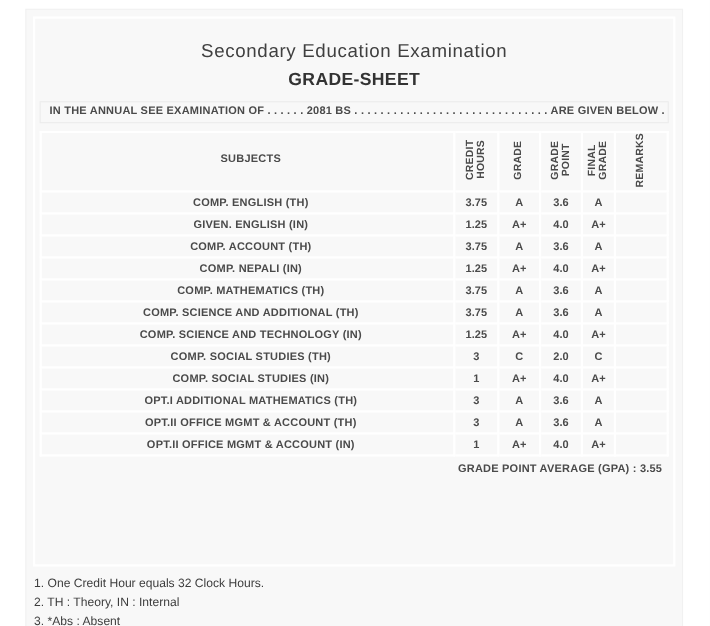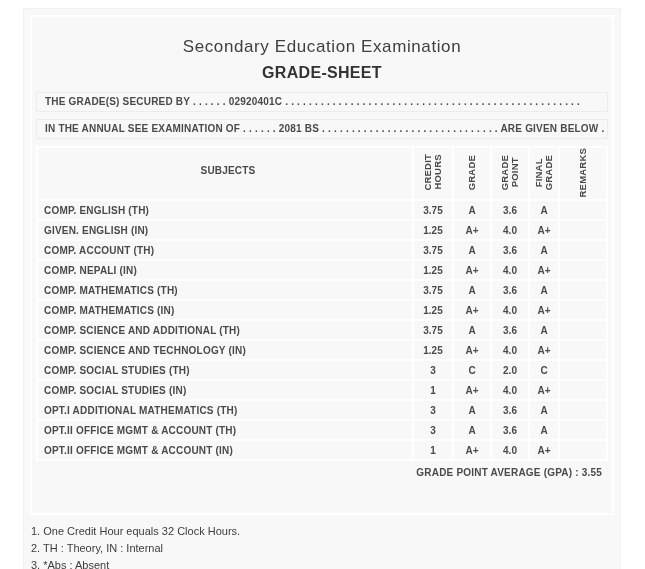--- a/index.html
+++ b/index.html
@@ -88,21 +88,21 @@
     display: inline-block;
     writing-mode: vertical-rl;
     transform: rotate(180deg);
     white-space: pre-line;
     font-size: 9.5px;
     line-height: 10px;
     letter-spacing: 0.2px;
   }
   table.grades td { height: 20px; text-align: center; }
   table.grades td.subj {
-    text-align: left;
+    text-align: center;
     padding-left: 6px;
     letter-spacing: 0.2px;
     white-space: nowrap;
     overflow: hidden;
   }
   .gpa-line {
     margin: 6px 10px 0 0;
     text-align: right;
     font-size: 10px;
     font-weight: 700;
@@ -119,21 +119,20 @@
 </head>
 <body>
 
 <div class="panel">
   <div class="sheet">
 
     <div class="page-title">Secondary Education Examination</div>
     <div class="sheet-subtitle">GRADE-SHEET</div>
 
     <div class="info-rows">
-      <div class="info-row">THE GRADE(S) SECURED BY . . . . . . 02920401C . . . . . . . . . . . . . . . . . . . . . . . . . . . . . . . . . . . . . . . . . . . . . . . . . .</div>
       <div class="info-row">IN THE ANNUAL SEE EXAMINATION OF . . . . . . 2081 BS . . . . . . . . . . . . . . . . . . . . . . . . . . . . . . ARE GIVEN BELOW . . .</div>
     </div>
 
     <table class="grades">
       <colgroup>
         <col class="c-subj">
           <col class="c-credit">
           <col class="c-grade">
         <col class="c-point">
           <col class="c-final">
@@ -187,28 +186,20 @@
   </tr>
           <tr>
     <td class="subj">COMP. MATHEMATICS (TH)</td>
     <td>3.75</td>
     <td>A</td>
     <td>3.6</td>
     <td>A</td>
     <td></td>
   </tr>
           <tr>
-    <td class="subj">COMP. MATHEMATICS (IN)</td>
-    <td>1.25</td>
-    <td>A+</td>
-    <td>4.0</td>
-    <td>A+</td>
-    <td></td>
-  </tr>
-          <tr>
     <td class="subj">COMP. SCIENCE AND ADDITIONAL (TH)</td>
     <td>3.75</td>
     <td>A</td>
     <td>3.6</td>
     <td>A</td>
     <td></td>
   </tr>
           <tr>
     <td class="subj">COMP. SCIENCE AND TECHNOLOGY (IN)</td>
     <td>1.25</td>

